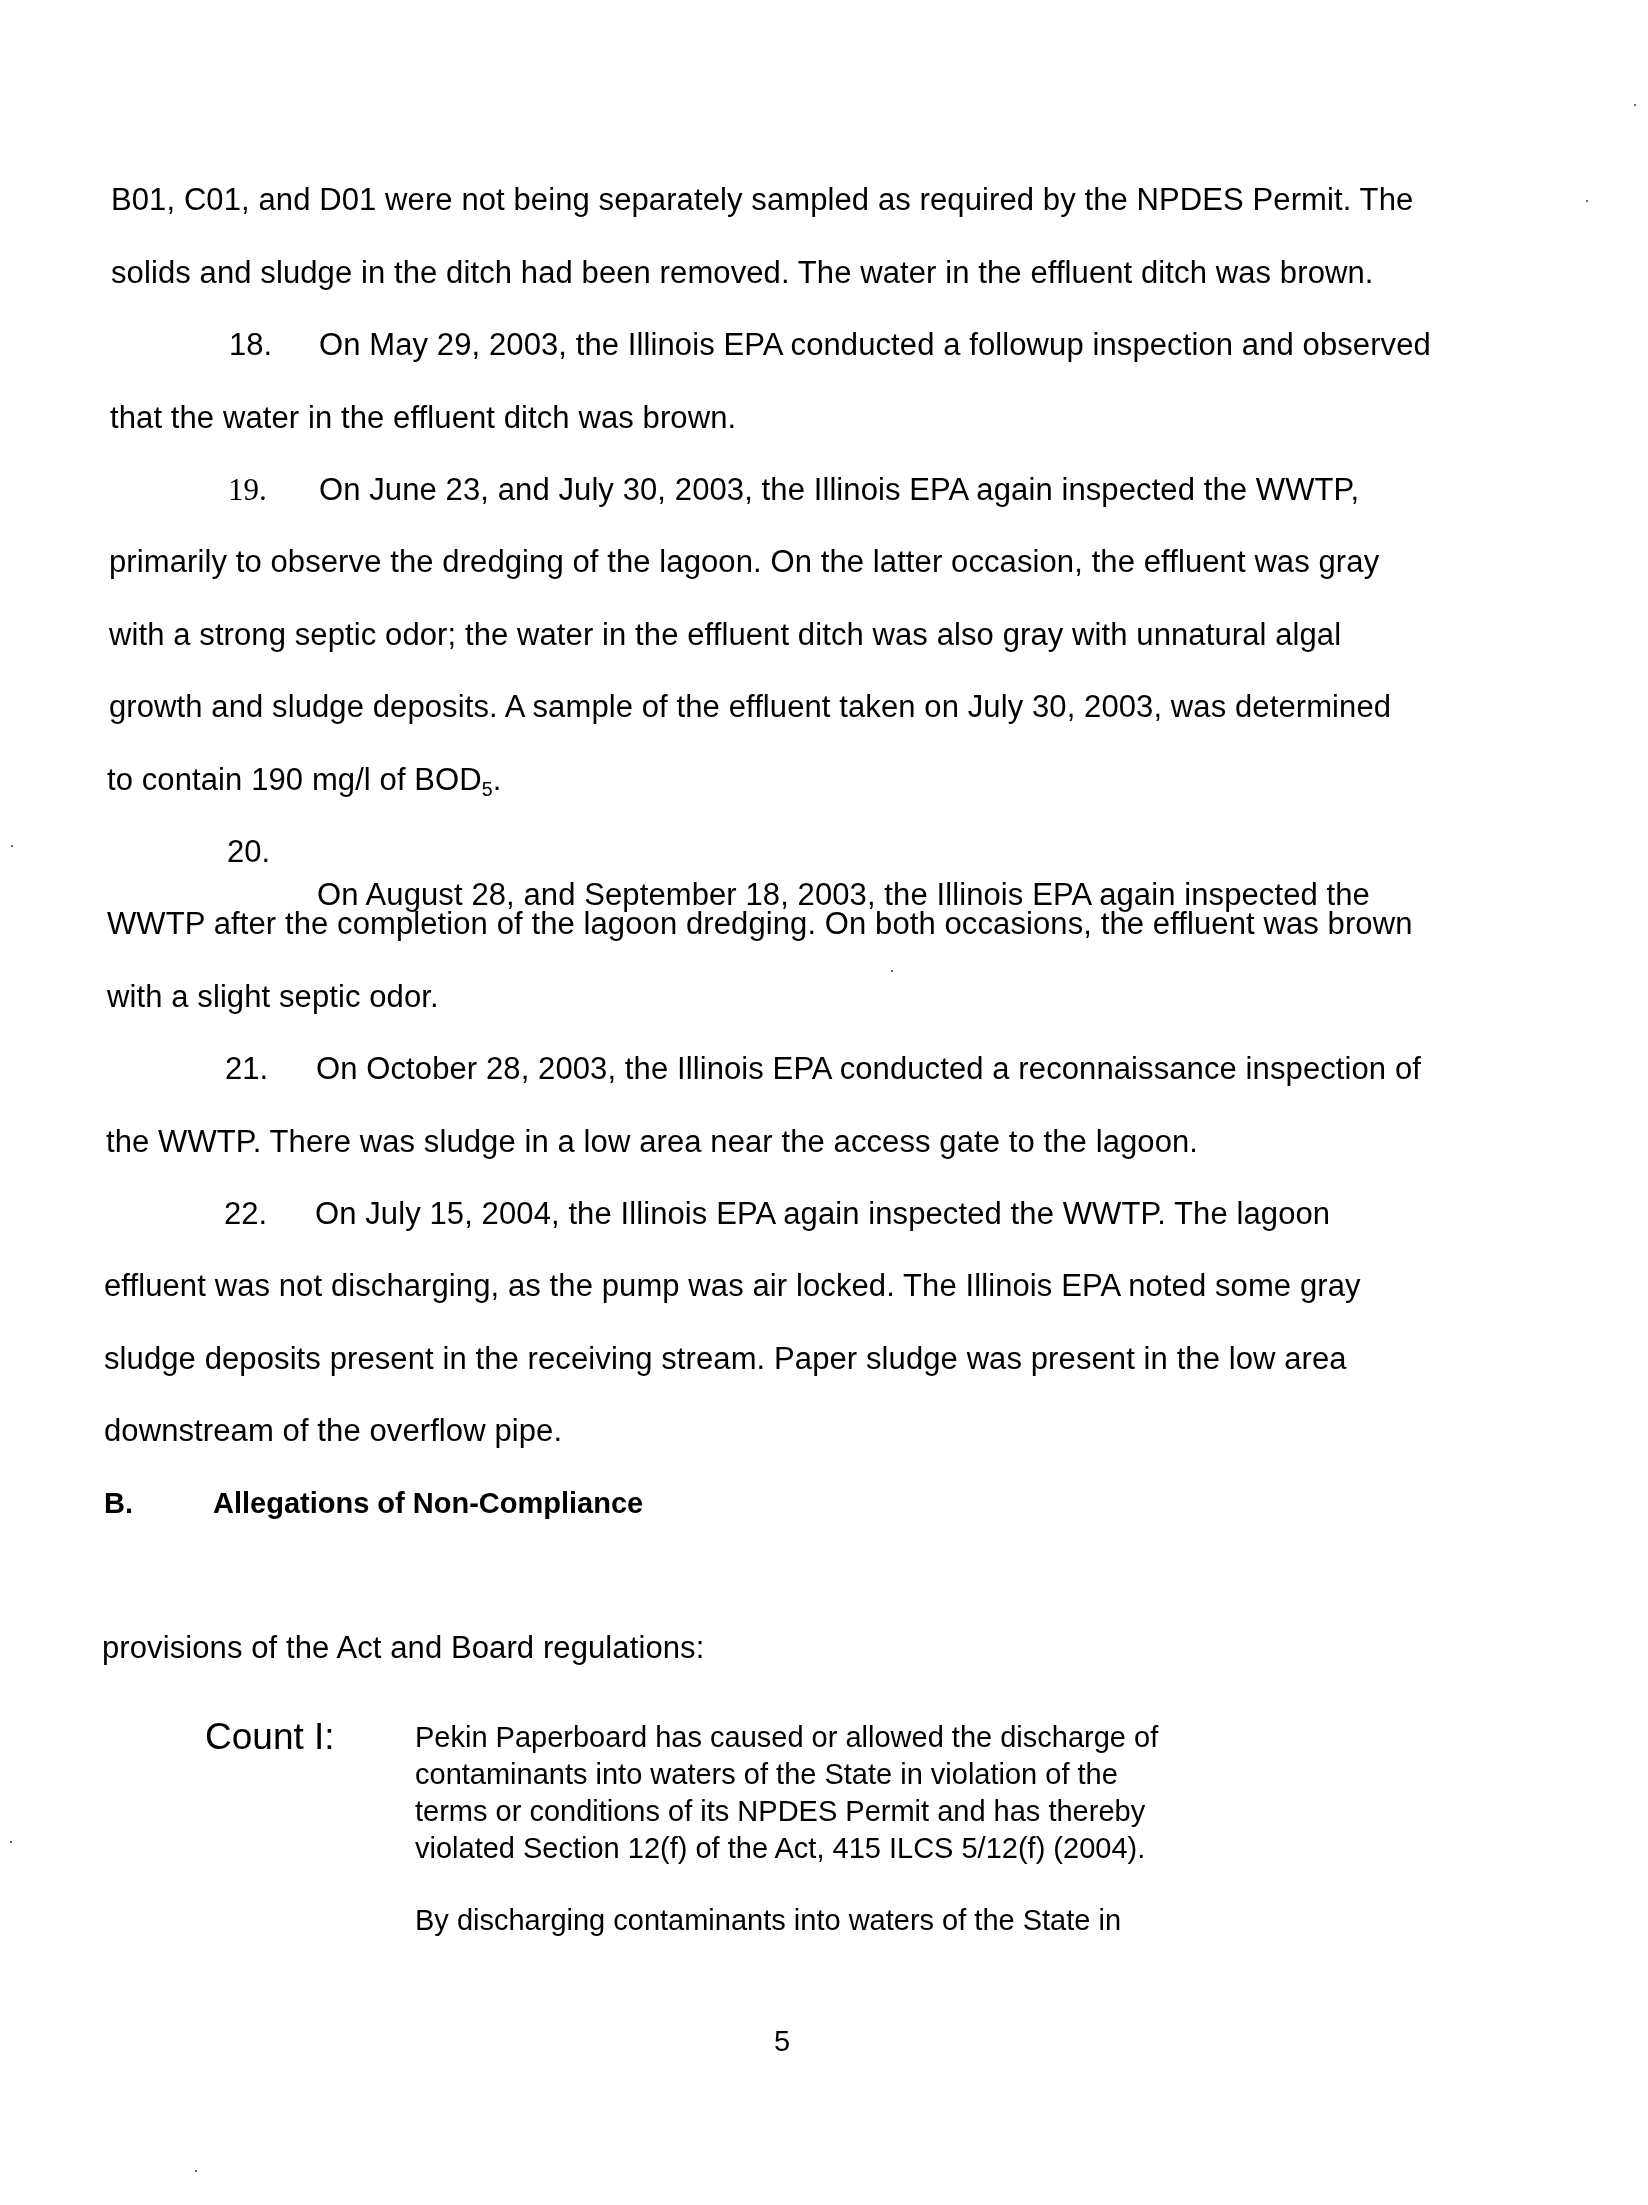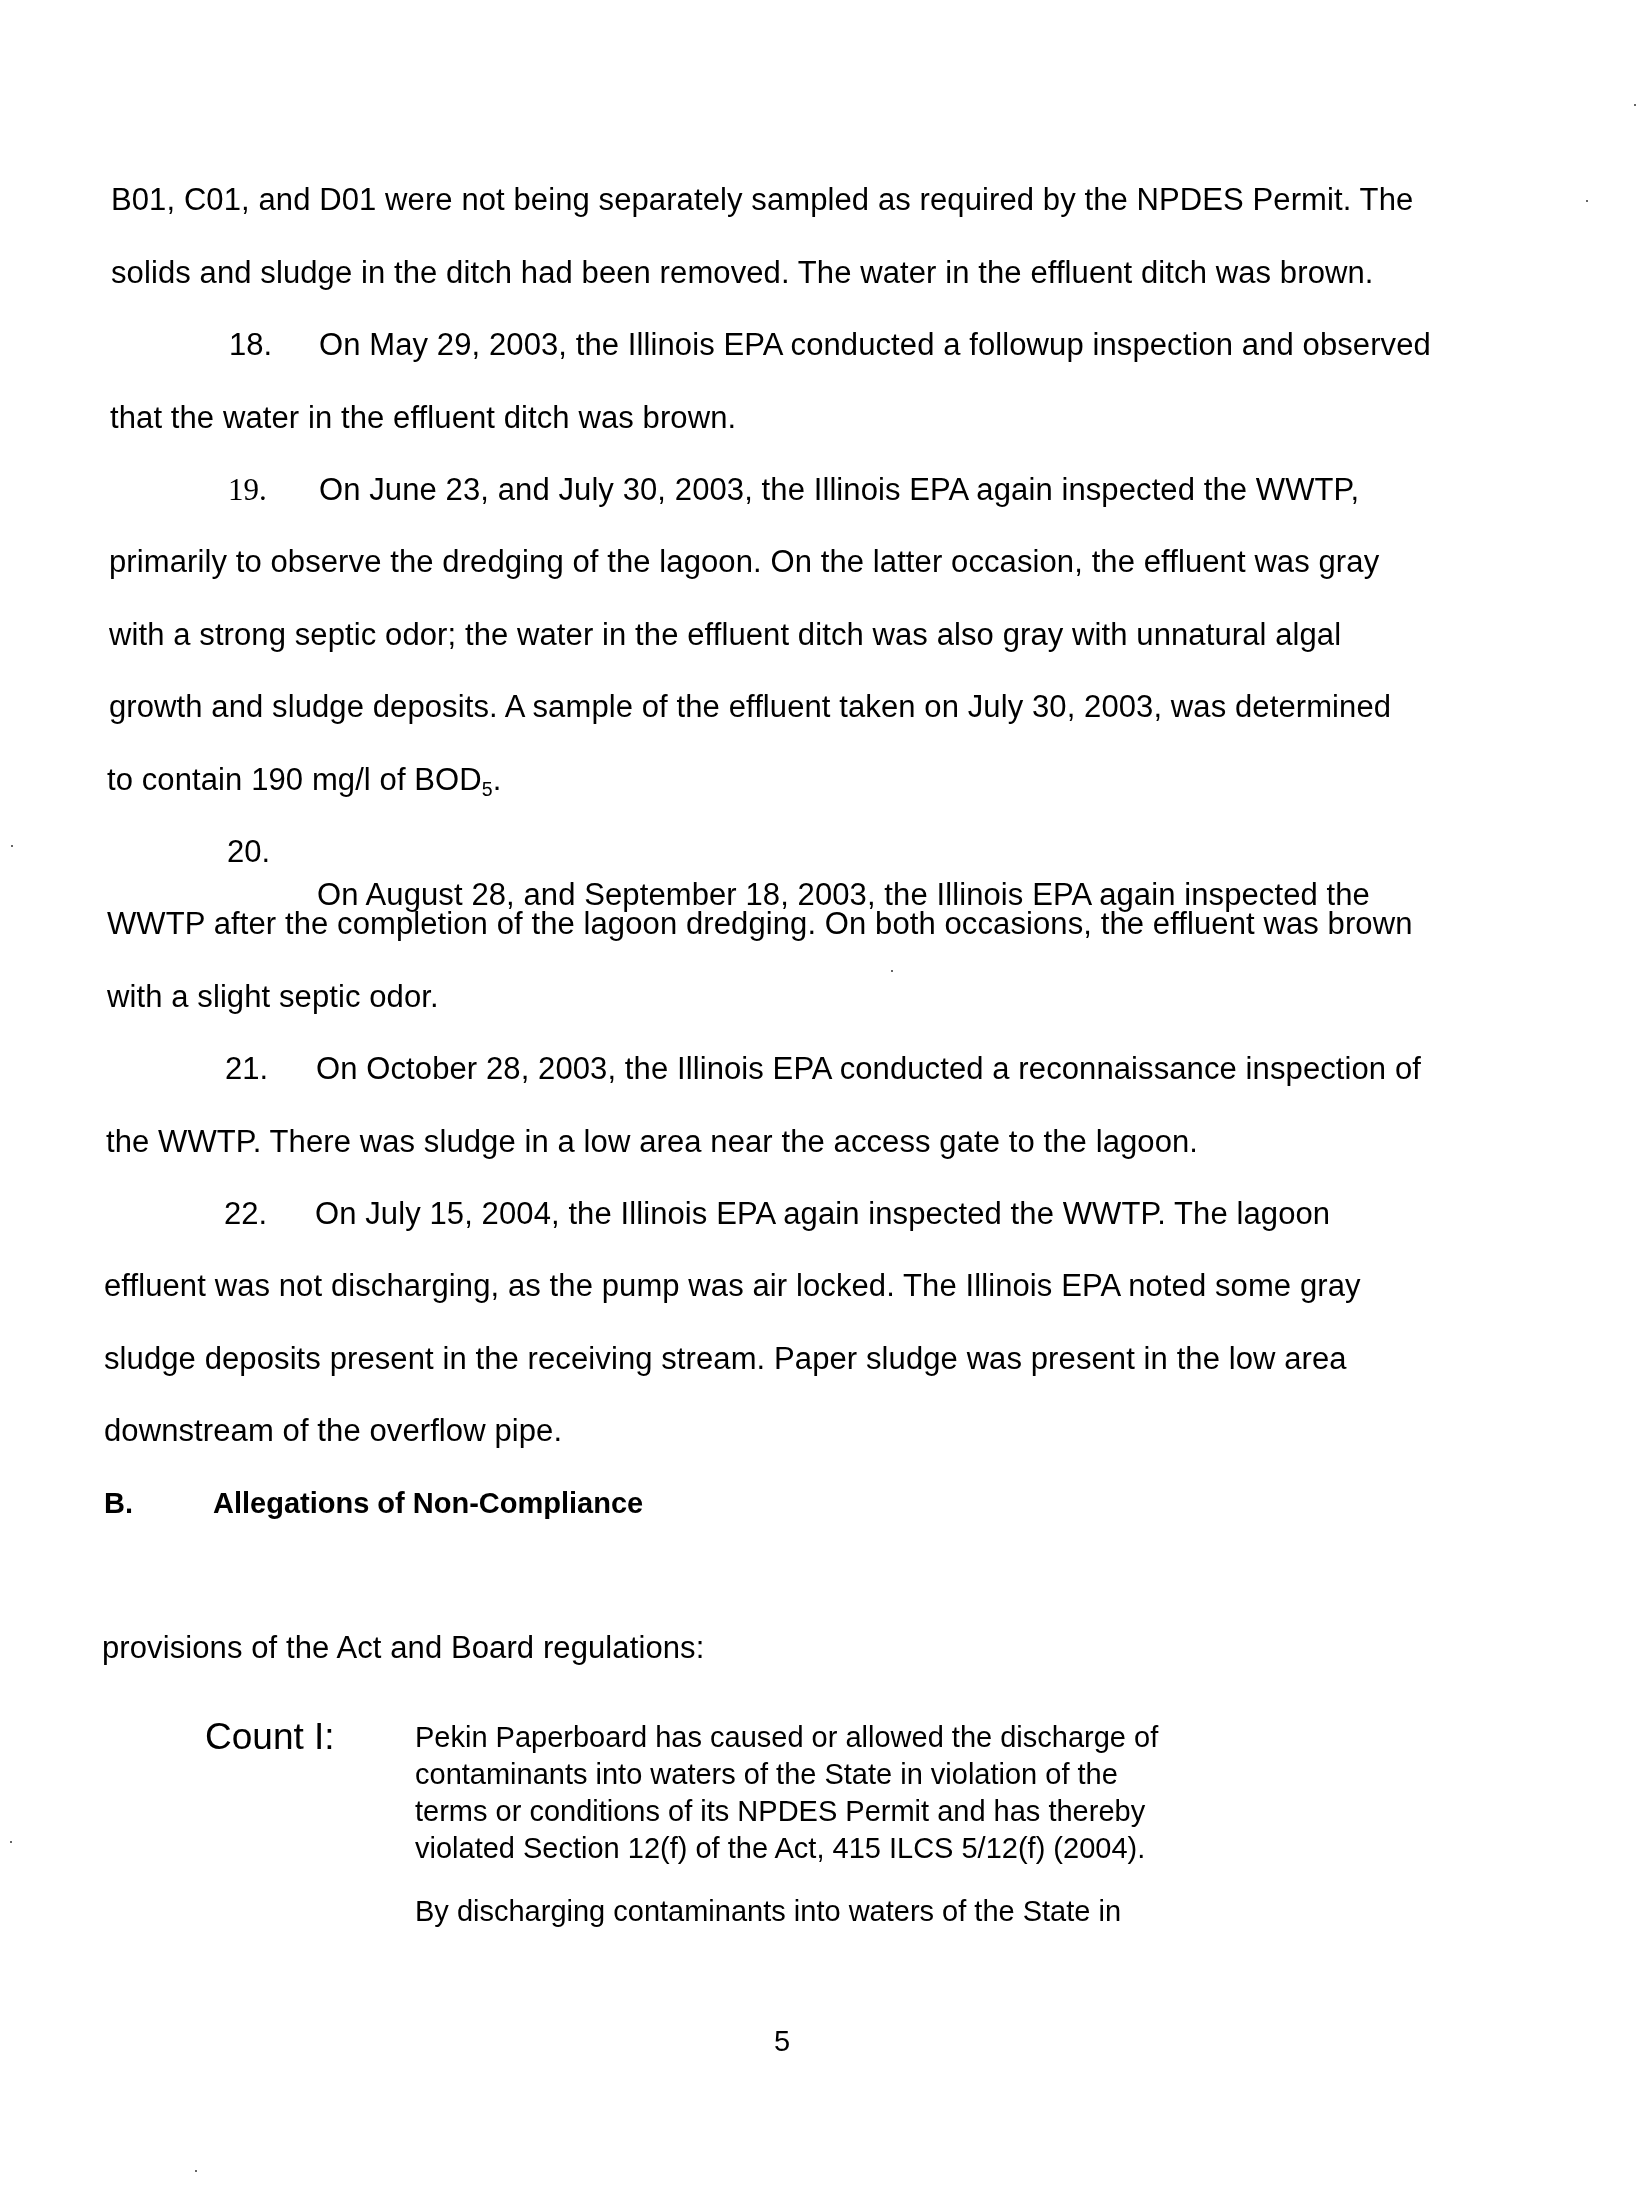--- a/index.html
+++ b/index.html
@@ -54,21 +54,21 @@
   <div class="heading" style="left:213px;top:1485px;">Allegations of Non-Compliance</div>
 
   <div class="line" style="left:102px;top:1630px;">provisions of the Act and Board regulations:</div>
 
   <div class="count-label" style="top:1719px;">Count I:</div>
   <div class="count-block" style="top:1719px;">
     <p>Pekin Paperboard has caused or allowed the discharge of</p>
     <p>contaminants into waters of the State in violation of the</p>
     <p>terms or conditions of its NPDES Permit and has thereby</p>
     <p>violated Section 12(f) of the Act, 415 ILCS 5/12(f) (2004).</p>
-    <p style="margin-top:26px;">By discharging contaminants into waters of the State in</p>
+    <p style="margin-top:35px;">By discharging contaminants into waters of the State in</p>
   </div>
 
   <div class="page-number">5</div>
 
   <div class="speck" style="left:1586px;top:200px;width:2.1px;height:2.1px;"></div>
   <div class="speck" style="left:1634px;top:104px;width:2.1px;height:2.1px;"></div>
   <div class="speck" style="left:11px;top:845px;width:2.1px;height:2.1px;"></div>
   <div class="speck" style="left:9.7px;top:1841px;width:2.1px;height:2.1px;"></div>
   <div class="speck" style="left:891px;top:970px;width:2.1px;height:2.1px;"></div>
   <div class="speck" style="left:195px;top:2170px;width:2.1px;height:2.1px;"></div>

